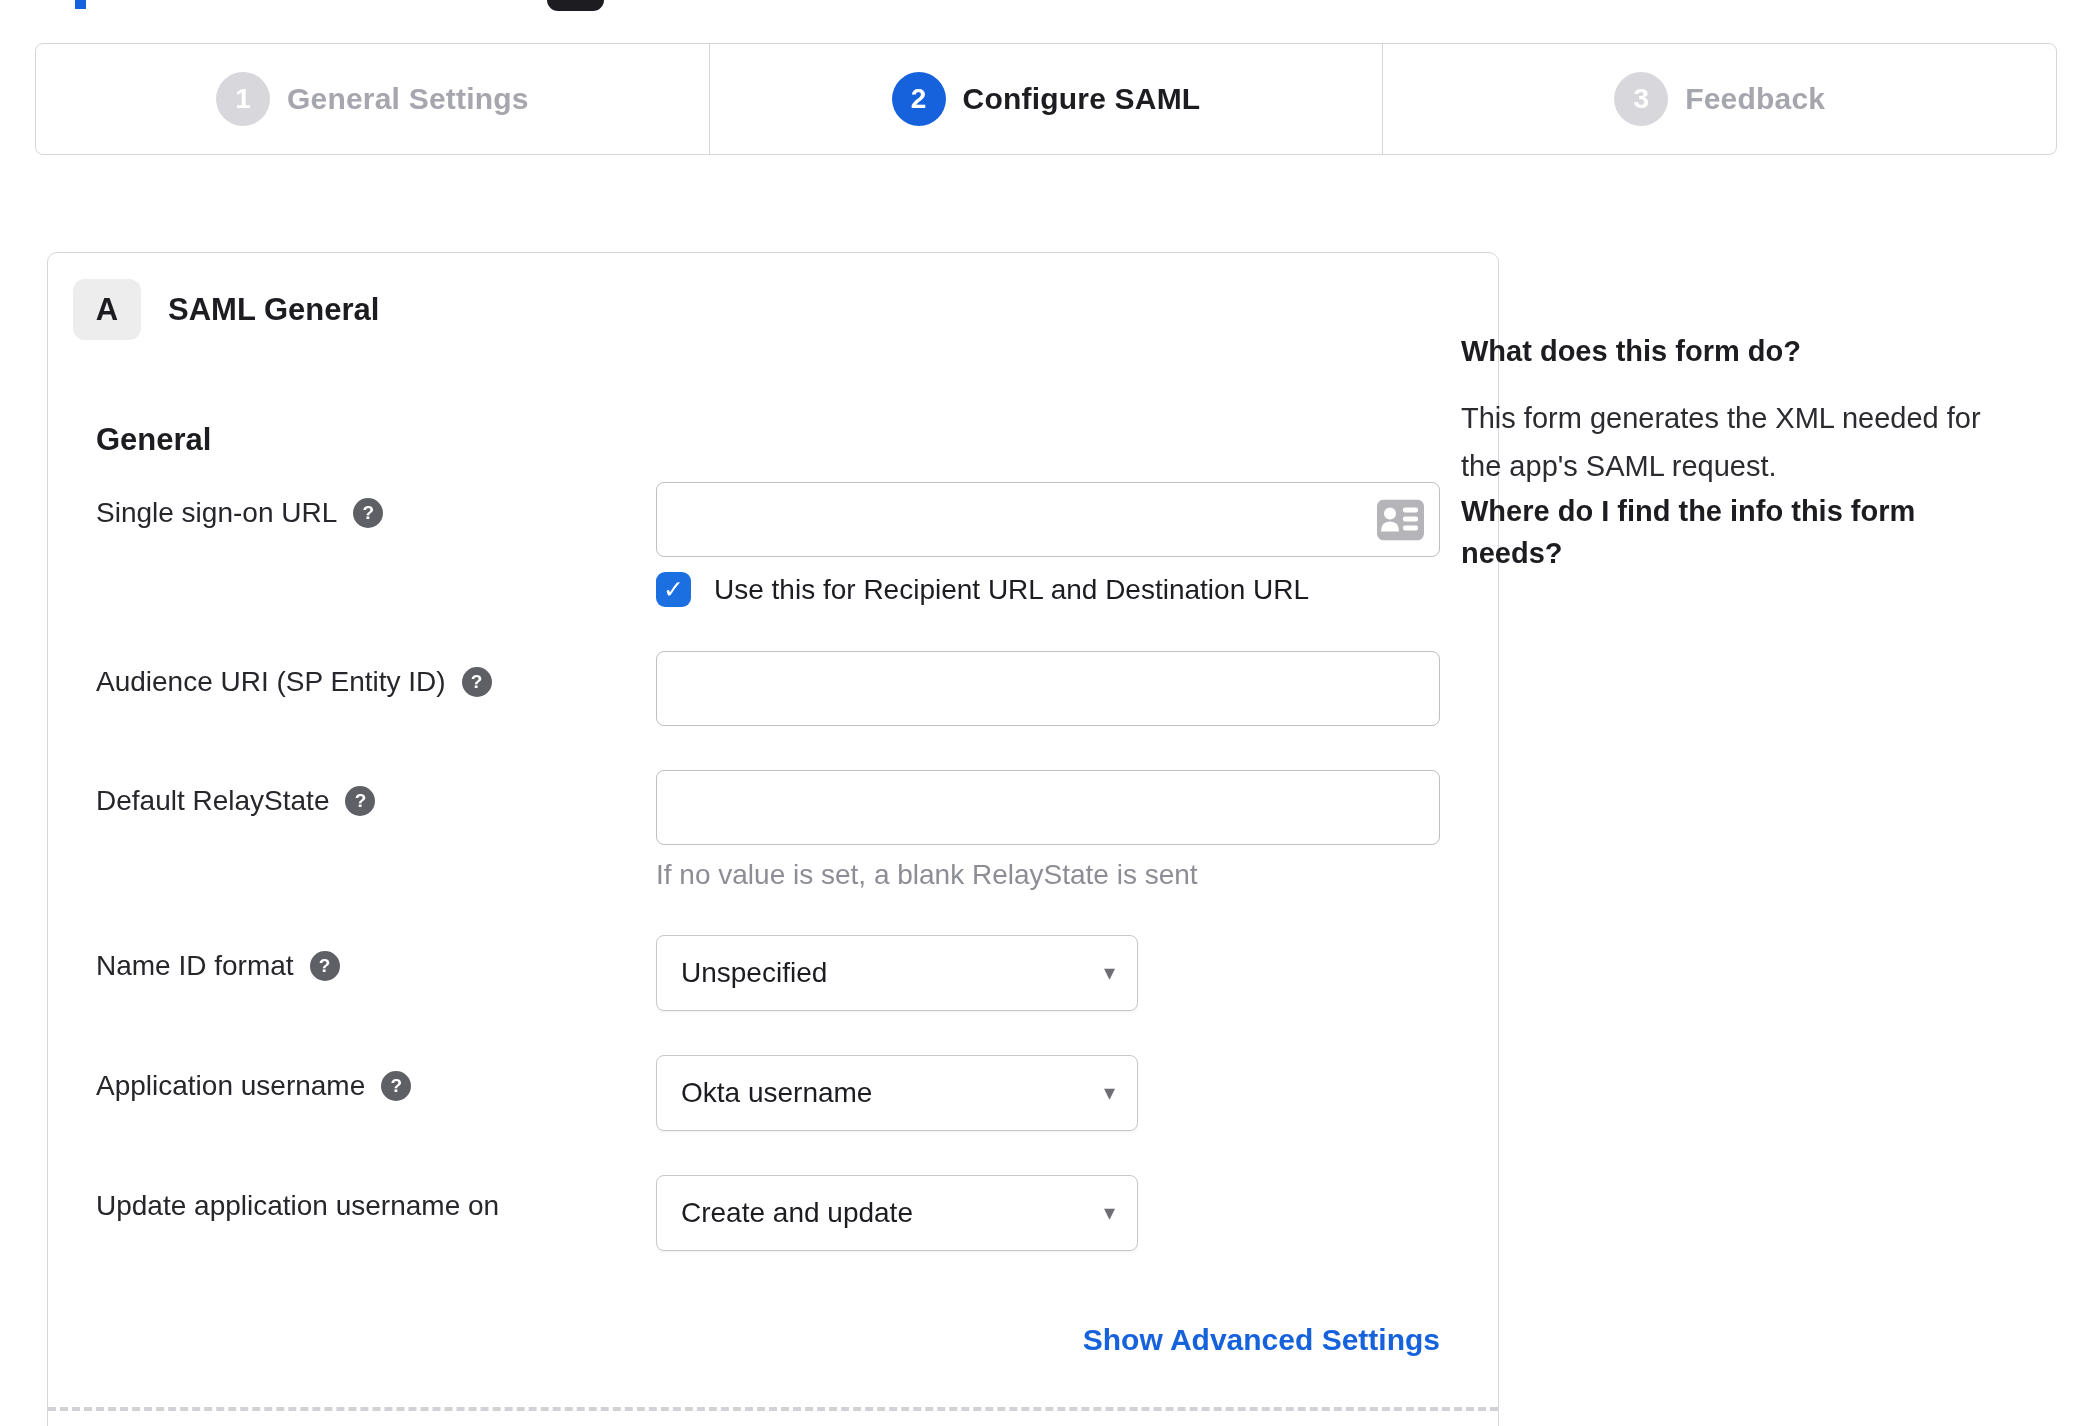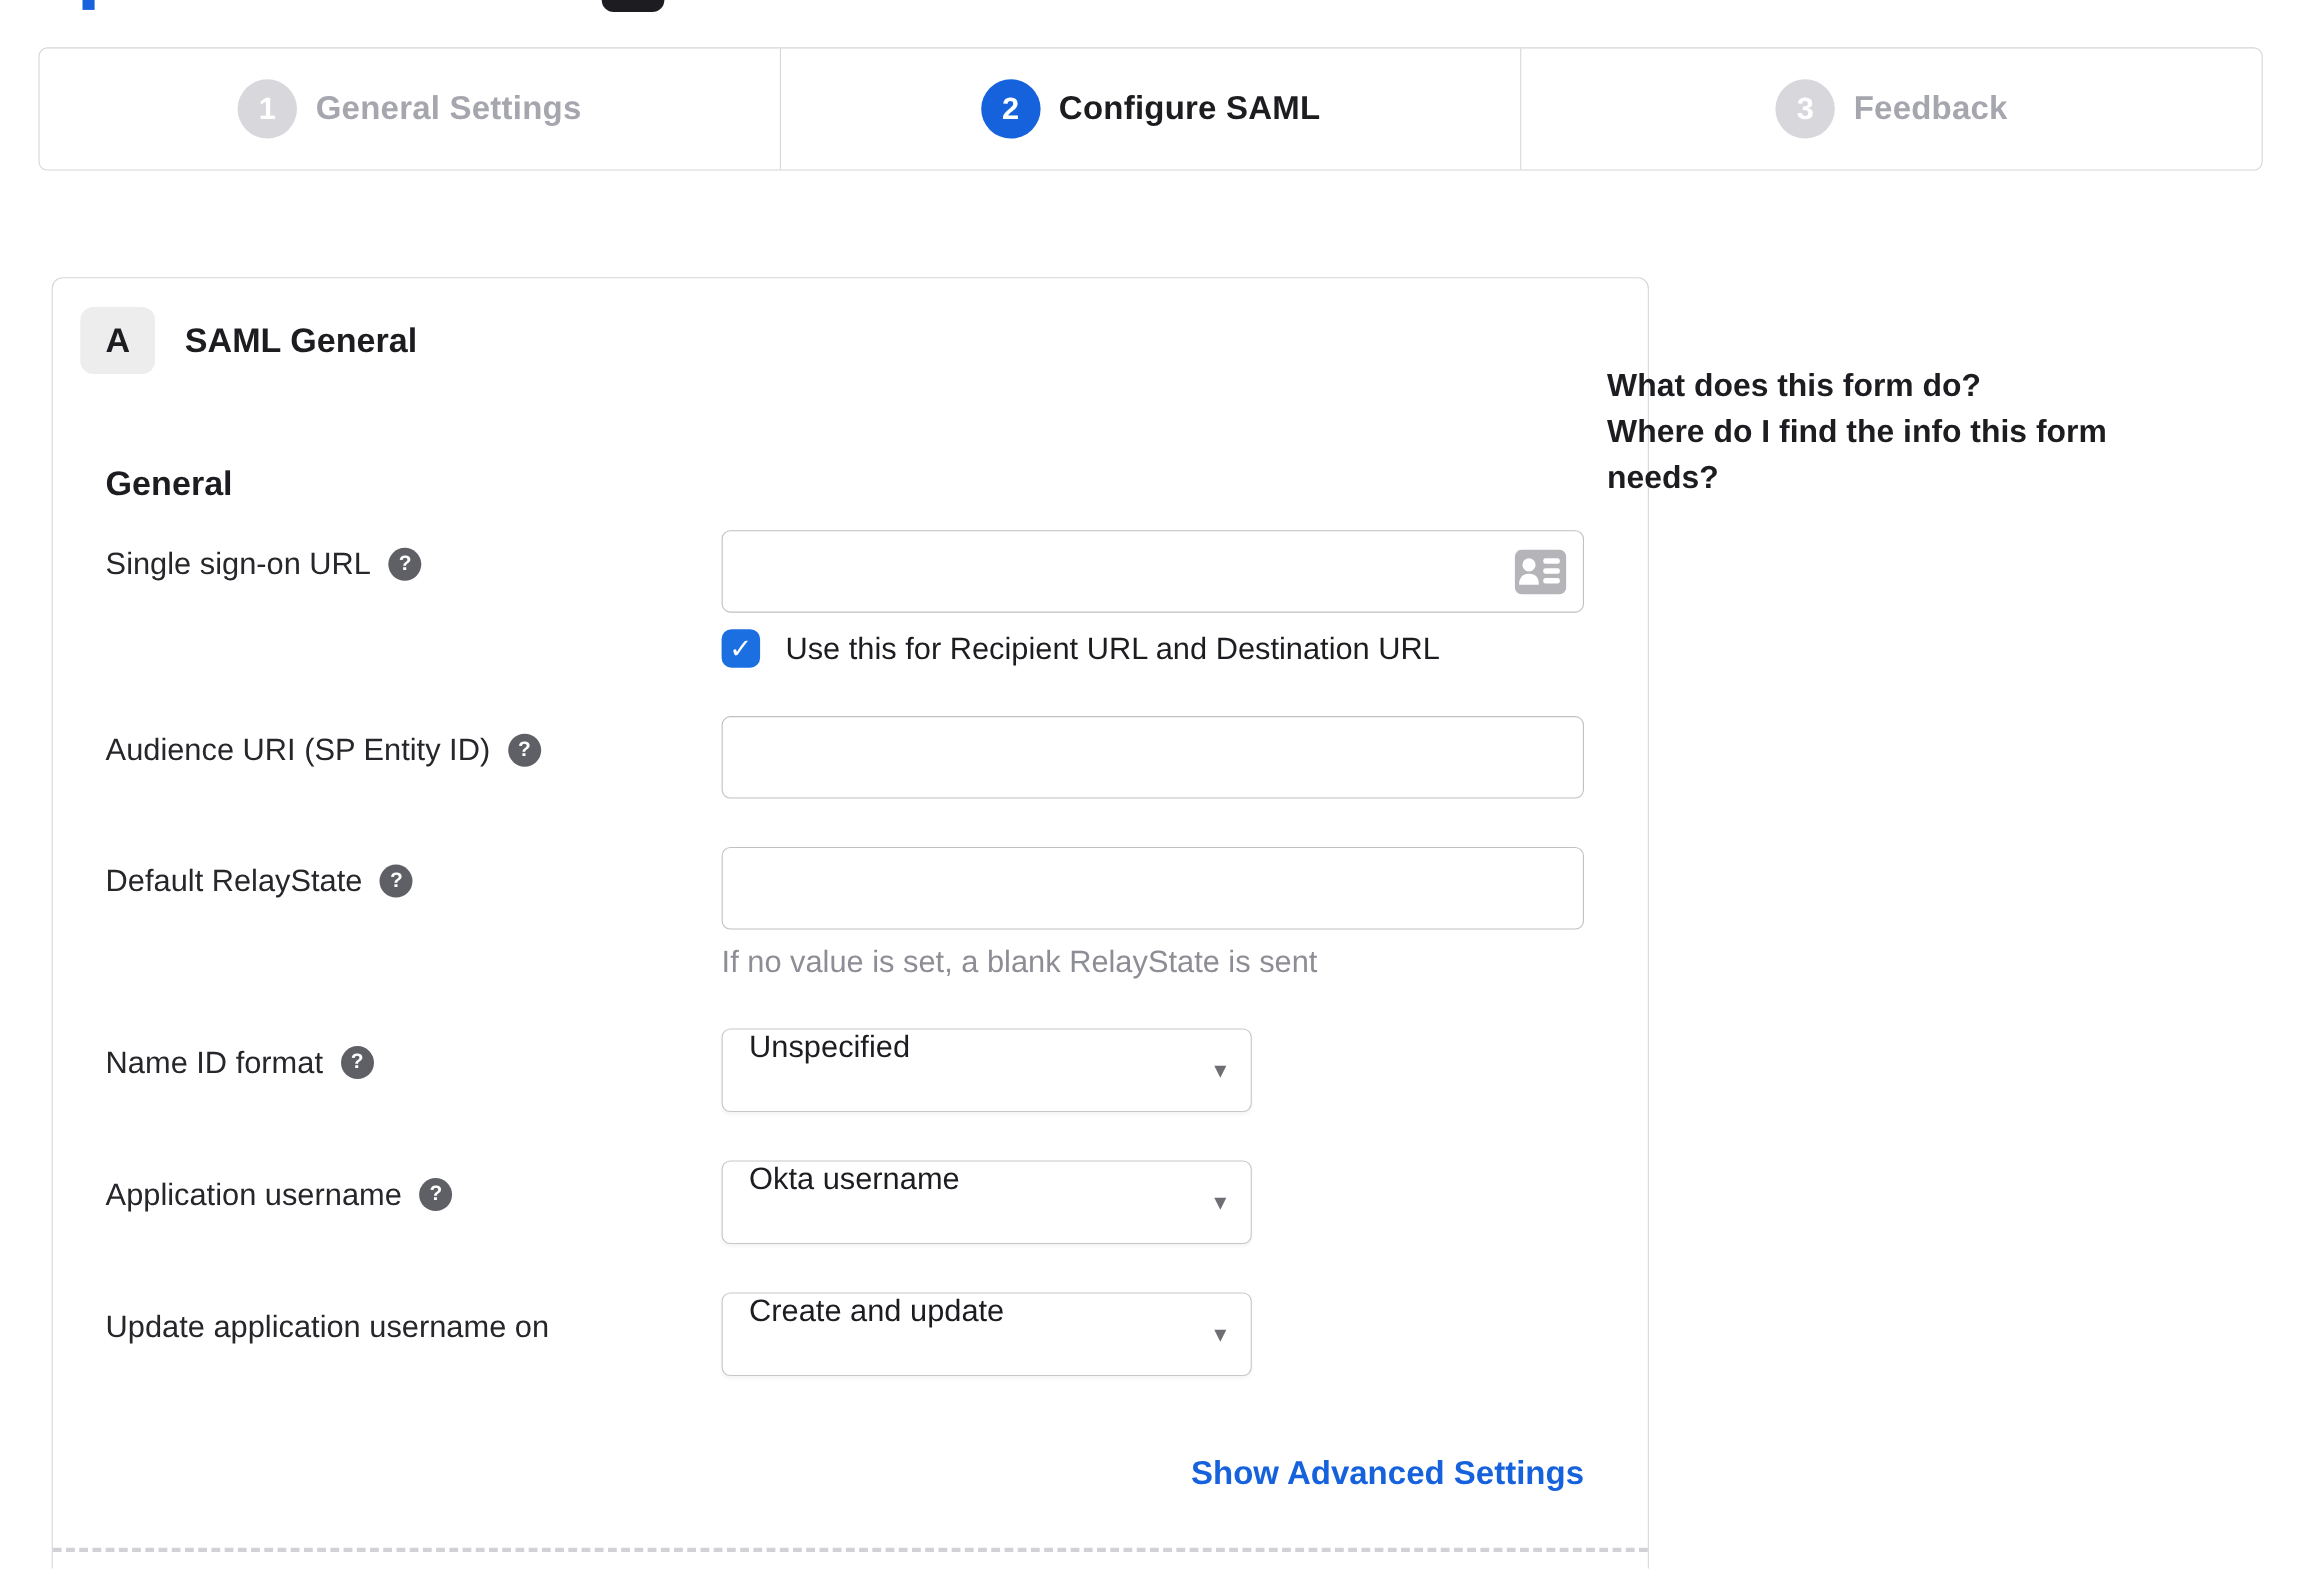--- a/index.html
+++ b/index.html
@@ -120,21 +120,21 @@
   .field-hint {
     margin-top: 14px;
     font-size: 28px; color: #8d8d95;
   }
 
   .select {
     width: 482px; height: 76px;
     border: 1px solid #c7c7cb; border-radius: 8px;
     background: #ffffff;
     box-shadow: 0 2px 3px rgba(0,0,0,0.04);
-    display: flex; 
+    display: flex; align-items: center;
     padding: 0 24px;
     font-size: 28px; color: #1d1d21;
     cursor: pointer;
     position: relative;
   }
   .select-caret {
     position: absolute; right: 22px; top: 50%; transform: translateY(-50%);
     font-size: 22px; color: #6e6e74;
   }
 
@@ -290,17 +290,18 @@
   <div class="advanced-row">
     <a class="advanced-link">Show Advanced Settings</a>
   </div>
 
   <div class="dashed-divider"></div>
 </div>
 
 <div class="help-sidebar">
   <div class="help-section">
     <div class="help-heading">What does this form do?</div>
+    <div class="help-body">This form generates the XML needed for the app's SAML request.</div>
   </div>
   <div class="help-section">
     <div class="help-heading">Where do I find the info this form needs?</div>
   </div>
 </div>
 
 </body></html>

